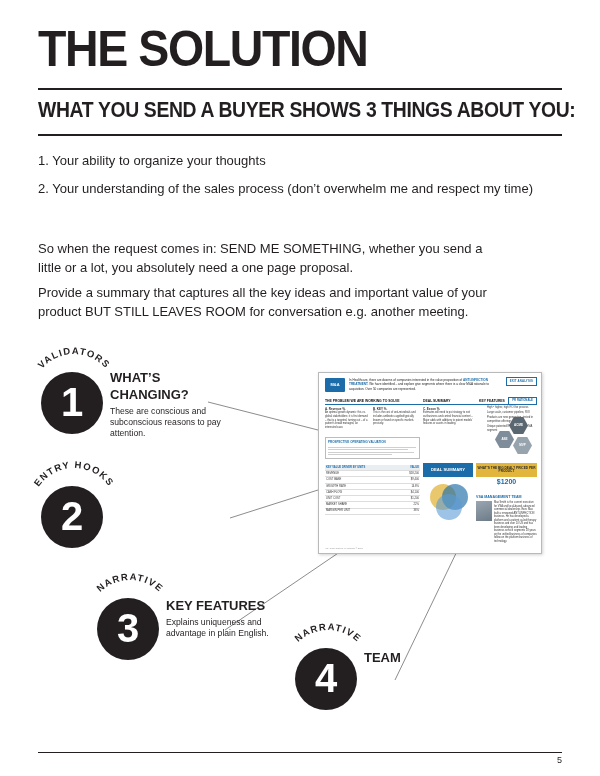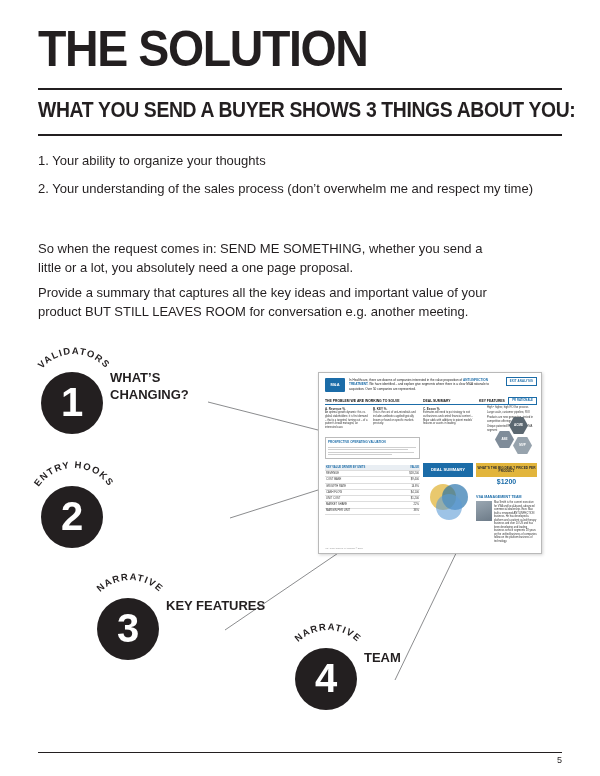--- a/index.html
+++ b/index.html
@@ -263,20 +263,21 @@
         <text font-size="9.5" font-weight="bold" font-family="Liberation Sans, sans-serif" fill="#231f20">
           <textPath href="#arc1" startOffset="50%" text-anchor="middle" letter-spacing="1.3">VALIDATORS</textPath>
         </text>
       </svg>
     </div>
     <div class="badge" style="left:41px; top:42px;">
       <span>1</span>
     </div>
     <div class="callout" style="left:110px; top:40px;">
       <div class="head">WHAT’S CHANGING?</div>
+      <div>These are conscious and subconscious reasons to pay attention.</div>
     </div>
 
     <div class="arc-label" style="left:28px; top:136px;">
       <svg width="92" height="46" viewBox="0 0 92 46">
         <path id="arc2" d="M4,44 A42,42 0 0 1 88,44" fill="none"></path>
         <text font-size="9.5" font-weight="bold" font-family="Liberation Sans, sans-serif" fill="#231f20">
           <textPath href="#arc2" startOffset="50%" text-anchor="middle" letter-spacing="1.3">ENTRY HOOKS</textPath>
         </text>
       </svg>
     </div>
@@ -290,20 +291,21 @@
         <text font-size="9.5" font-weight="bold" font-family="Liberation Sans, sans-serif" fill="#231f20">
           <textPath href="#arc3" startOffset="50%" text-anchor="middle" letter-spacing="1.3">NARRATIVE</textPath>
         </text>
       </svg>
     </div>
     <div class="badge" style="left:97px; top:268px;">
       <span>3</span>
     </div>
     <div class="callout" style="left:166px; top:268px;">
       <div class="head">KEY FEATURES</div>
+      <div>Explains uniqueness and advantage in plain English.</div>
     </div>
 
     <div class="arc-label" style="left:282px; top:298px;">
       <svg width="92" height="46" viewBox="0 0 92 46">
         <path id="arc4" d="M4,44 A42,42 0 0 1 88,44" fill="none"></path>
         <text font-size="9.5" font-weight="bold" font-family="Liberation Sans, sans-serif" fill="#231f20">
           <textPath href="#arc4" startOffset="50%" text-anchor="middle" letter-spacing="1.3">NARRATIVE</textPath>
         </text>
       </svg>
     </div>

